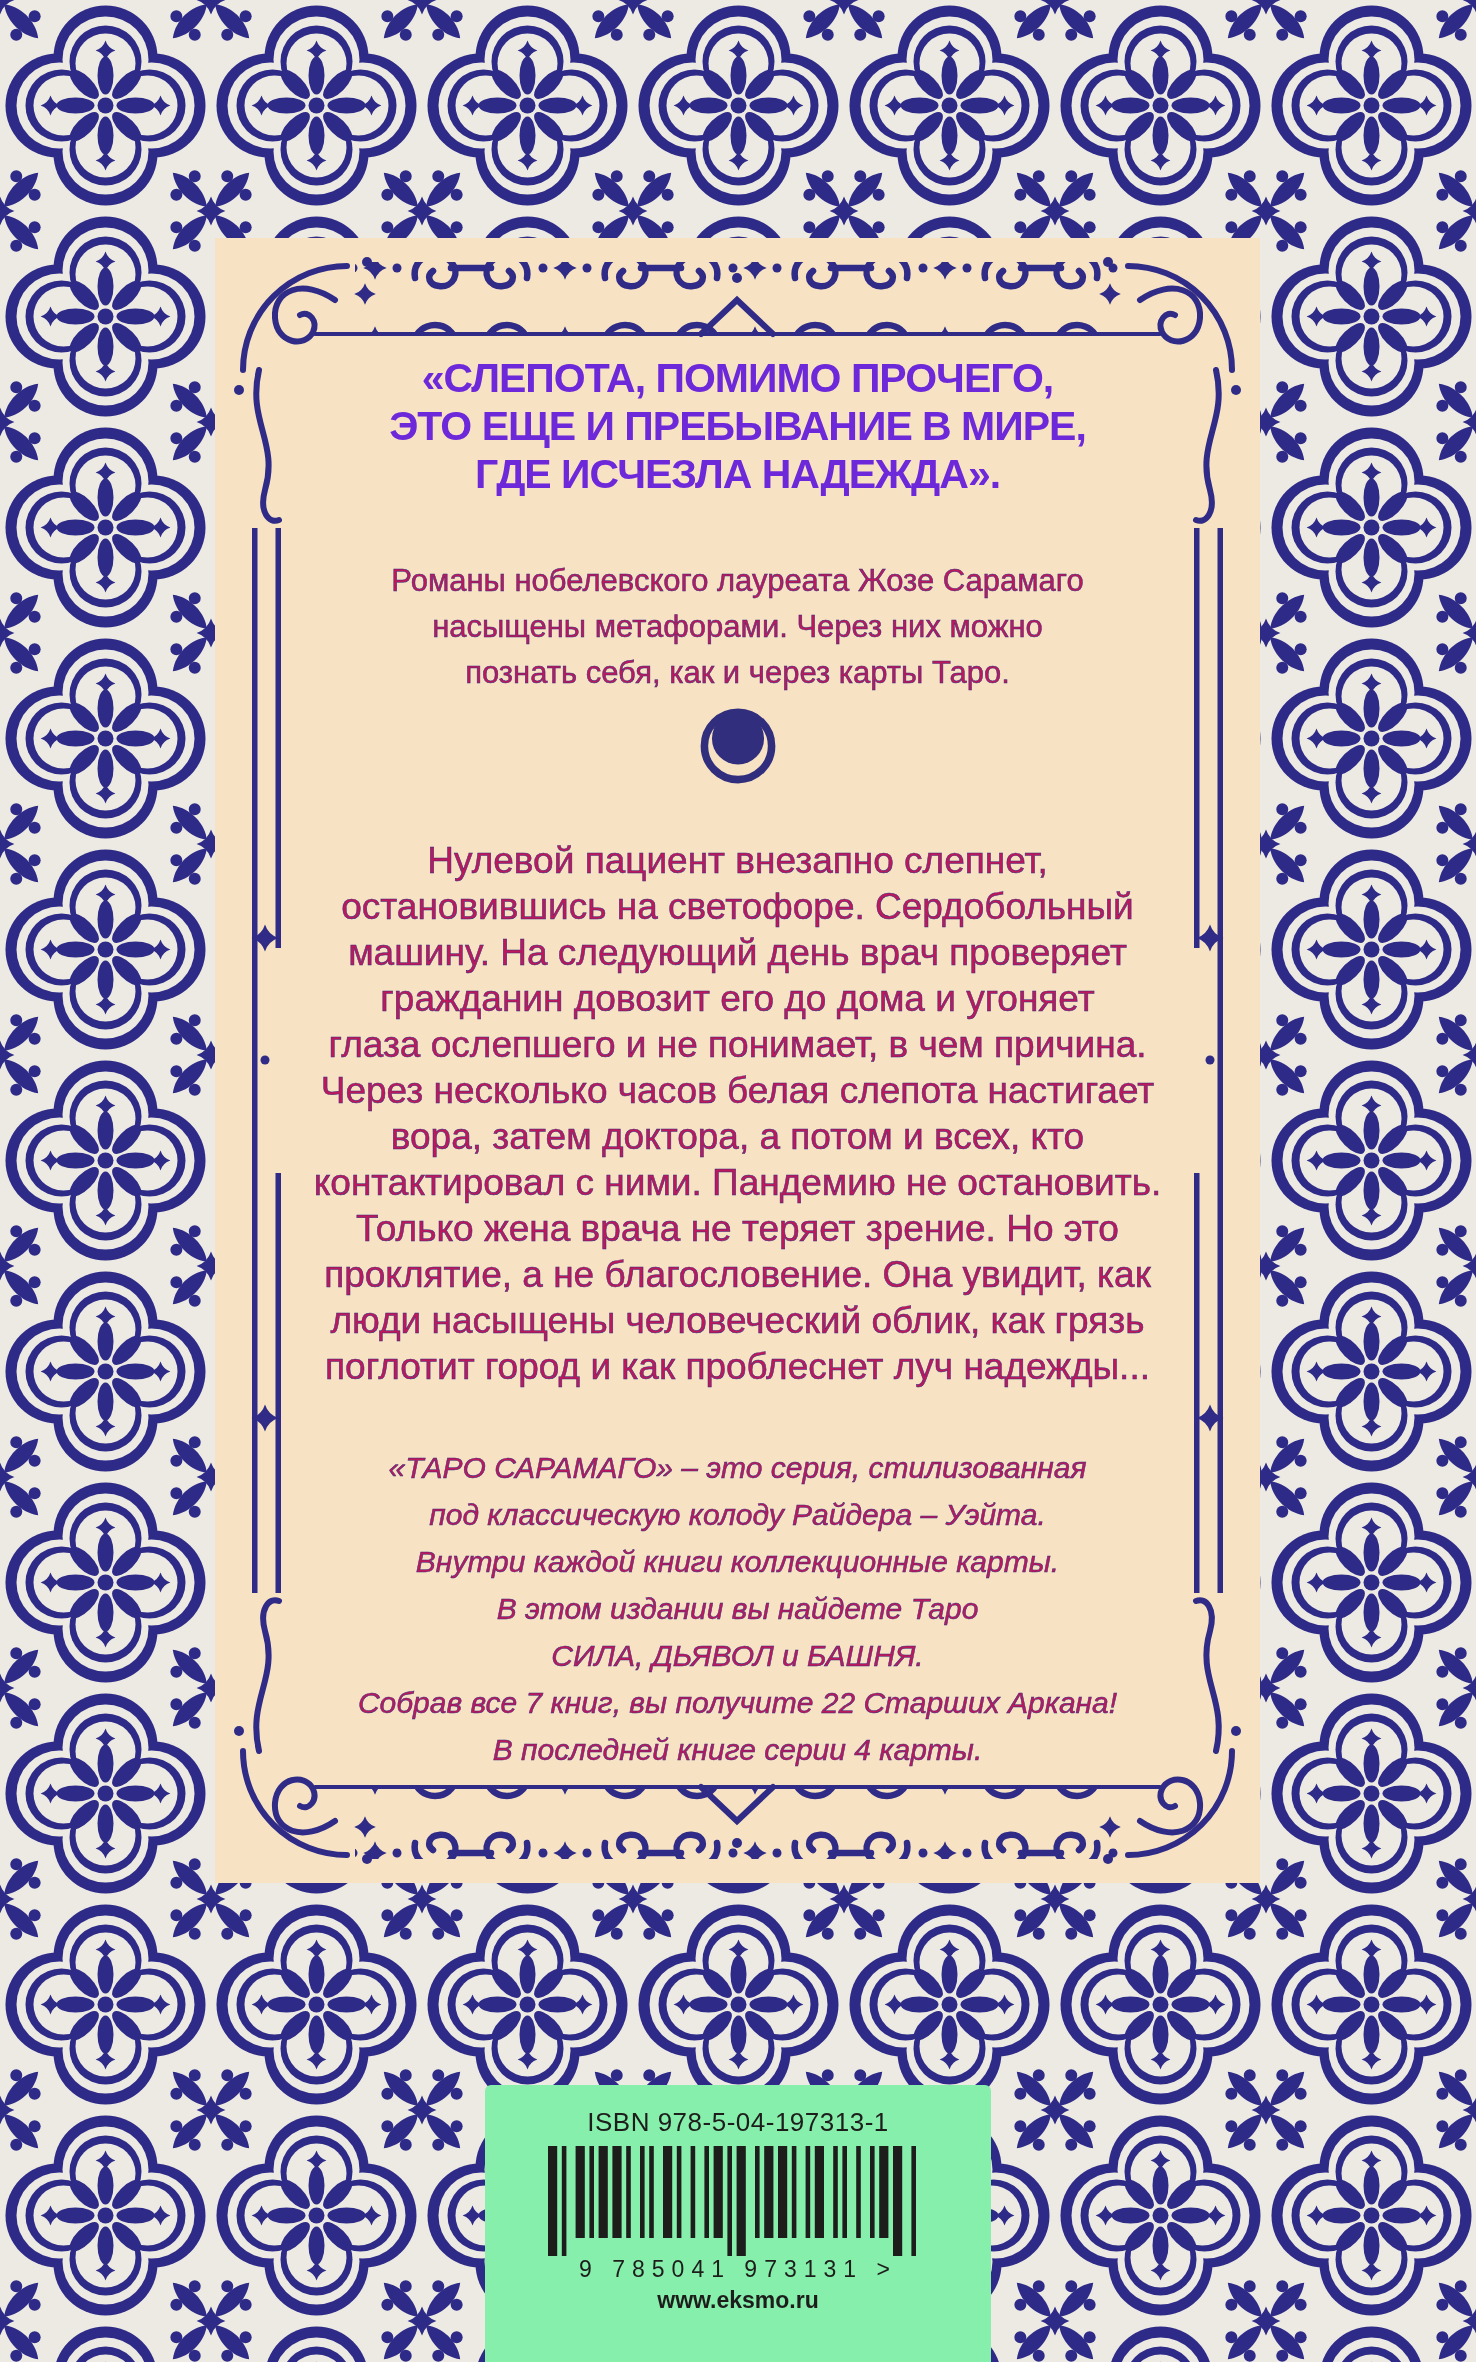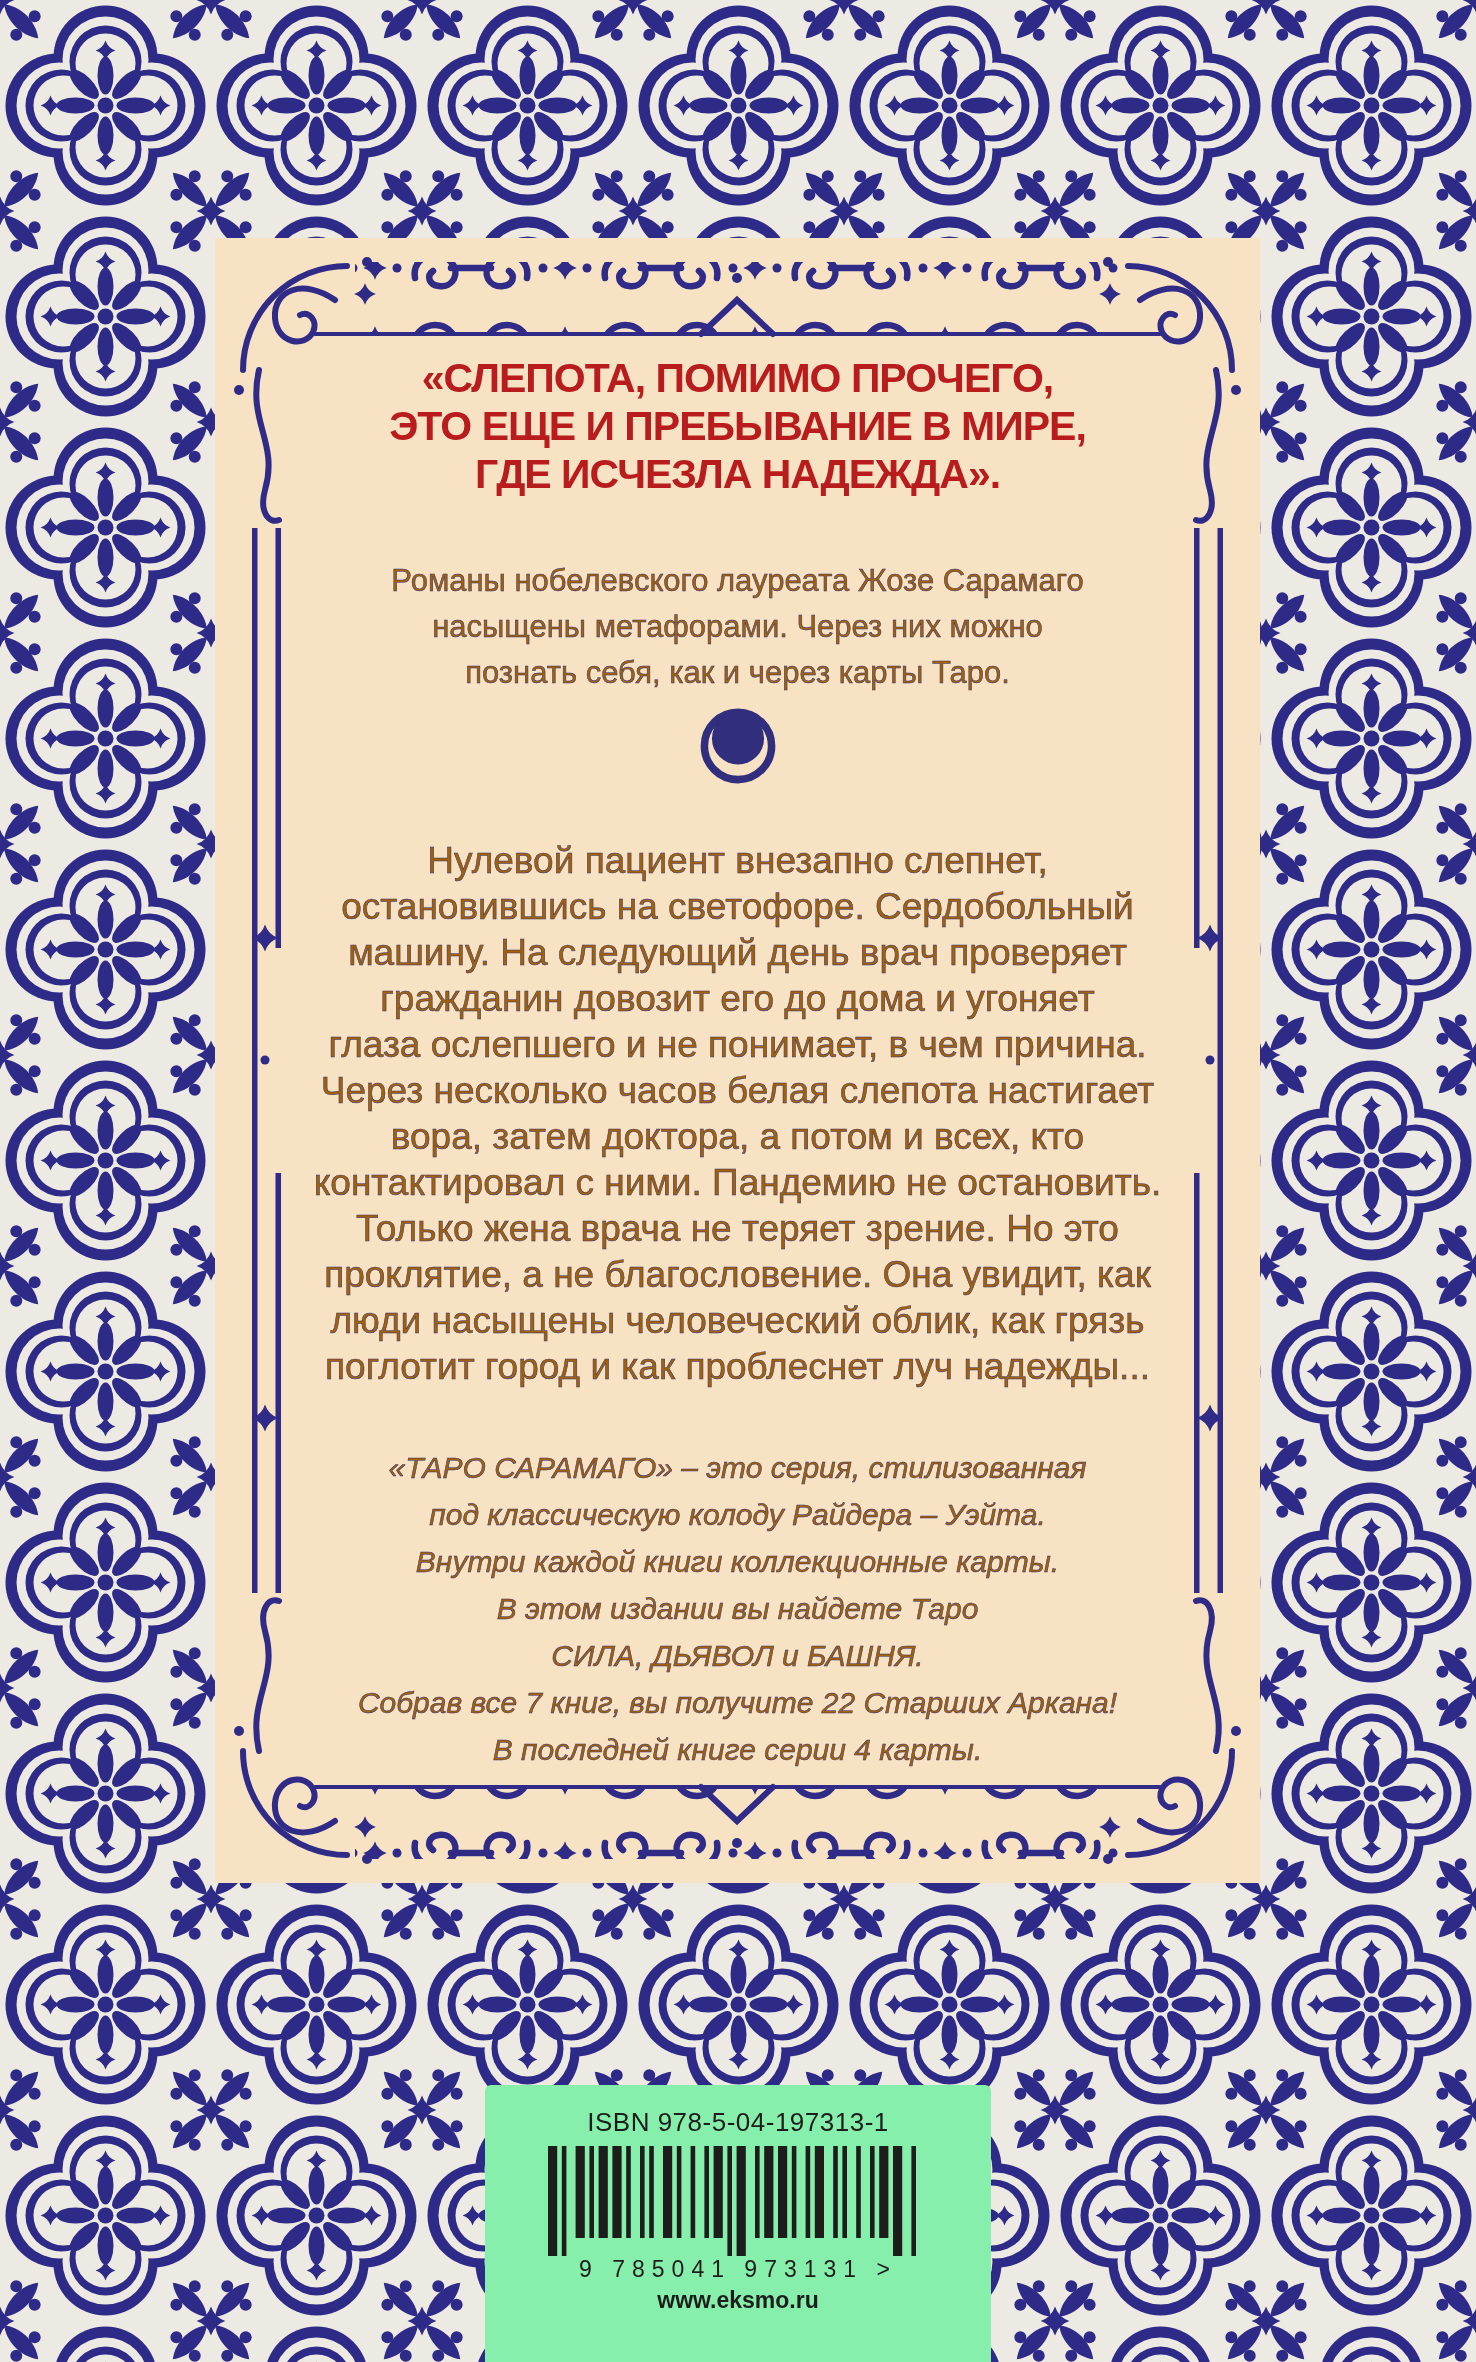--- a/index.html
+++ b/index.html
@@ -3,23 +3,23 @@
 <meta charset="utf-8">
 <style>
   html,body{margin:0;padding:0;background:#40404a;}
   .page{position:relative;width:1476px;height:2362px;margin:0 auto;overflow:hidden;
         font-family:"Liberation Sans",sans-serif;background:#edeae3;}
   .tiles{position:absolute;left:0;top:0;}
   .panel{position:absolute;left:215px;top:238px;width:1045px;height:1645px;
          background:#f7e3c4;}
   .frame{position:absolute;left:0;top:0;}
   .content{position:absolute;left:0;top:0;width:100%;height:100%;}
-  .tblock{position:absolute;left:42px;right:42px;text-align:center;color:#a16207;}
+  .tblock{position:absolute;left:42px;right:42px;text-align:center;color:#be185d;}
   .quote{top:116px;font-weight:700;font-size:41px;line-height:48px;letter-spacing:-1px;
-         color:#b91c1c;}
+         color:#6d28d9;}
   .intro{top:320px;font-size:31px;line-height:46px;-webkit-text-stroke:0.5px #312e7d;}
   .moonwrap{position:absolute;left:0;right:0;top:466px;text-align:center;}
   .syn{top:600px;font-size:37px;line-height:46px;-webkit-text-stroke:0.5px #312e7d;}
   .series{top:1206px;font-size:30px;line-height:47px;font-style:italic;
           -webkit-text-stroke:0.5px #312e7d;}
   .bc{position:absolute;left:485px;top:2085px;width:506px;height:312px;background:#86efac;
       border-radius:6px 6px 0 0;text-align:center;color:#1d1d1b;}
   .isbn{margin-top:22px;font-size:26px;letter-spacing:0.5px;}
   .bars{margin-top:8px;}
   .digits{font-size:23px;letter-spacing:7px;margin-top:-6px;}

